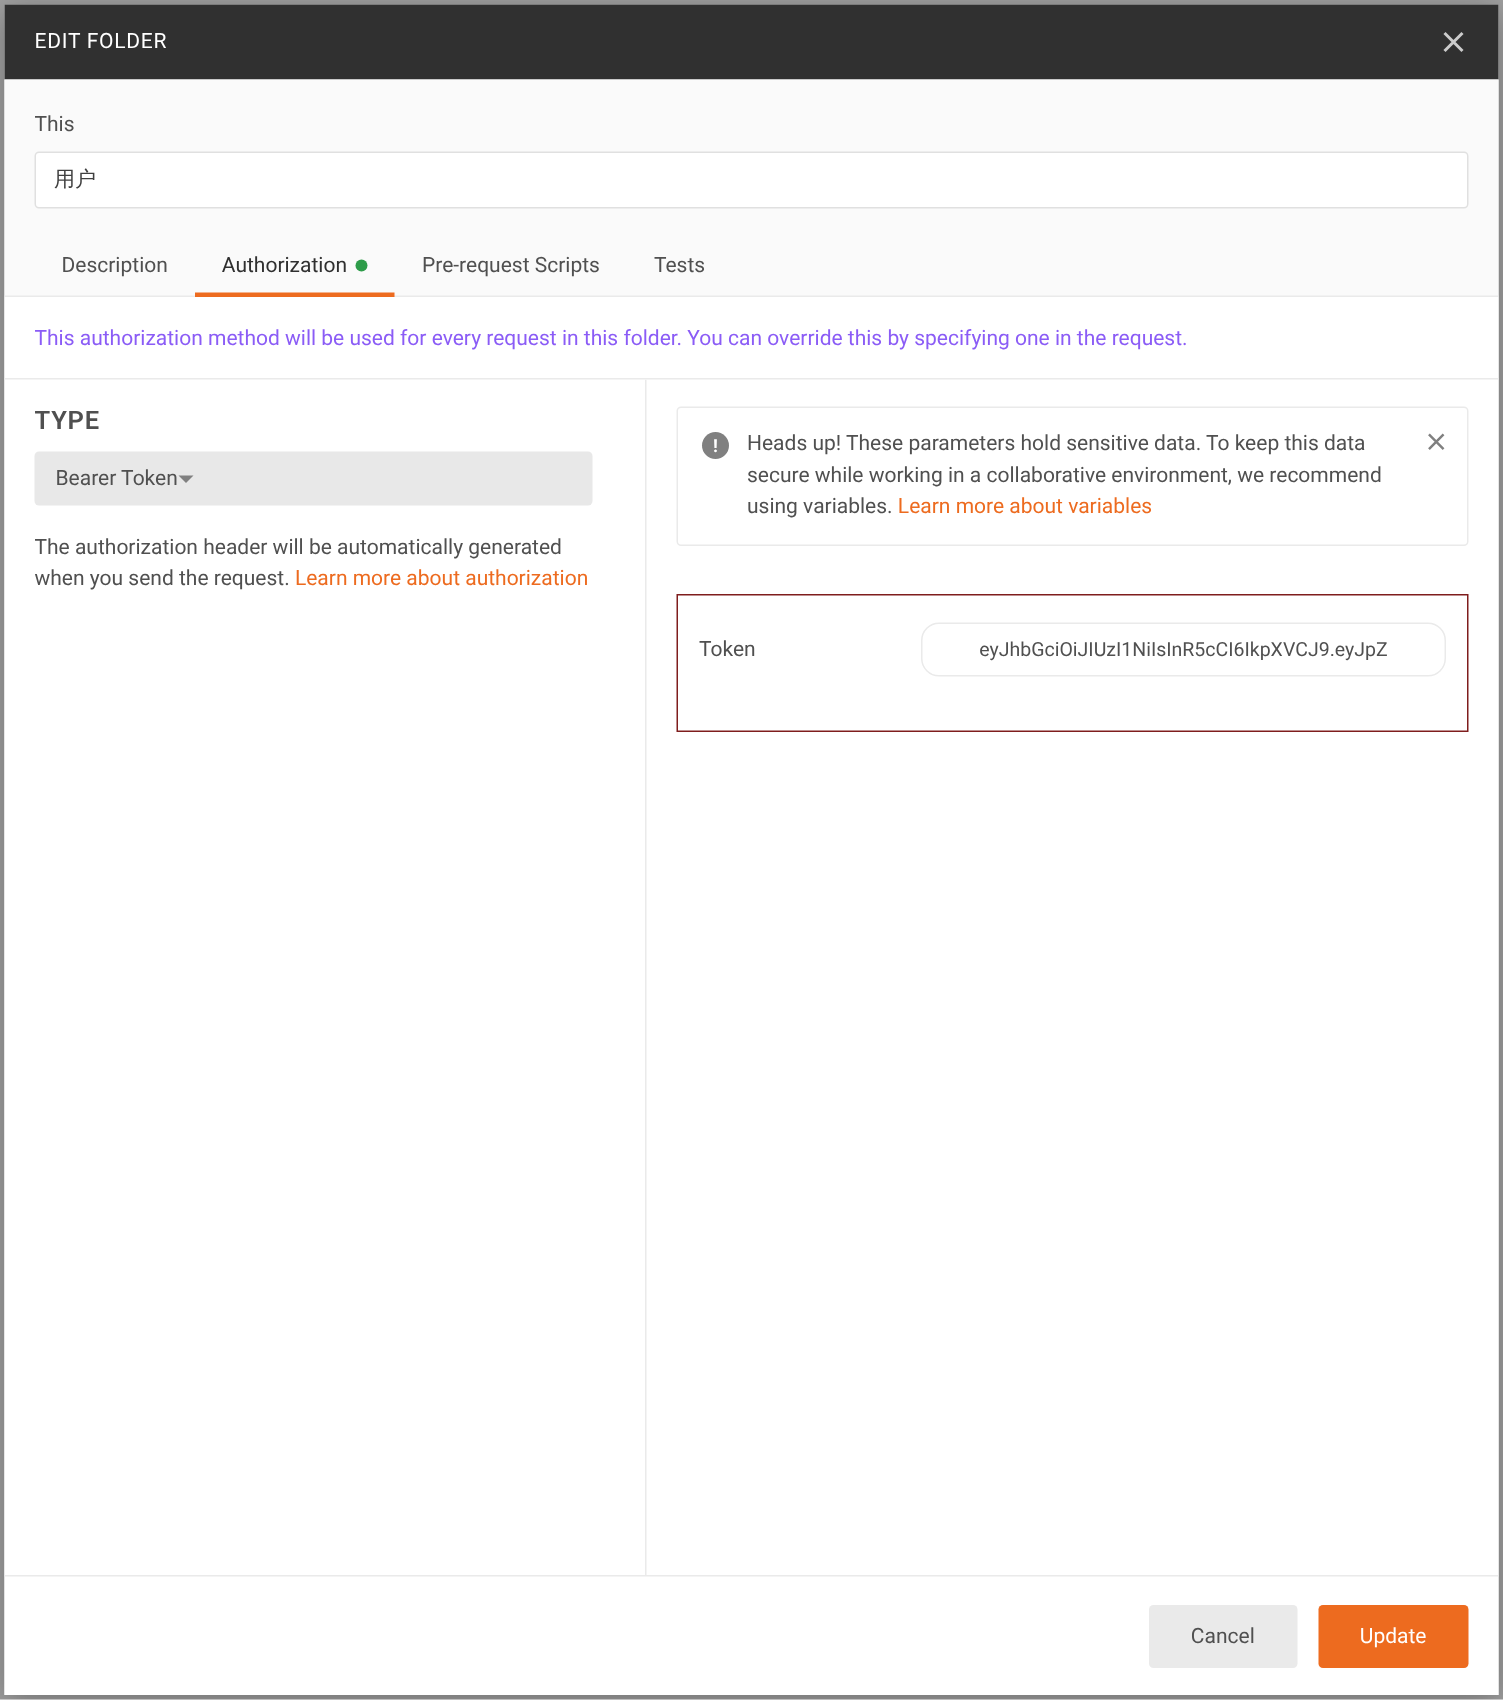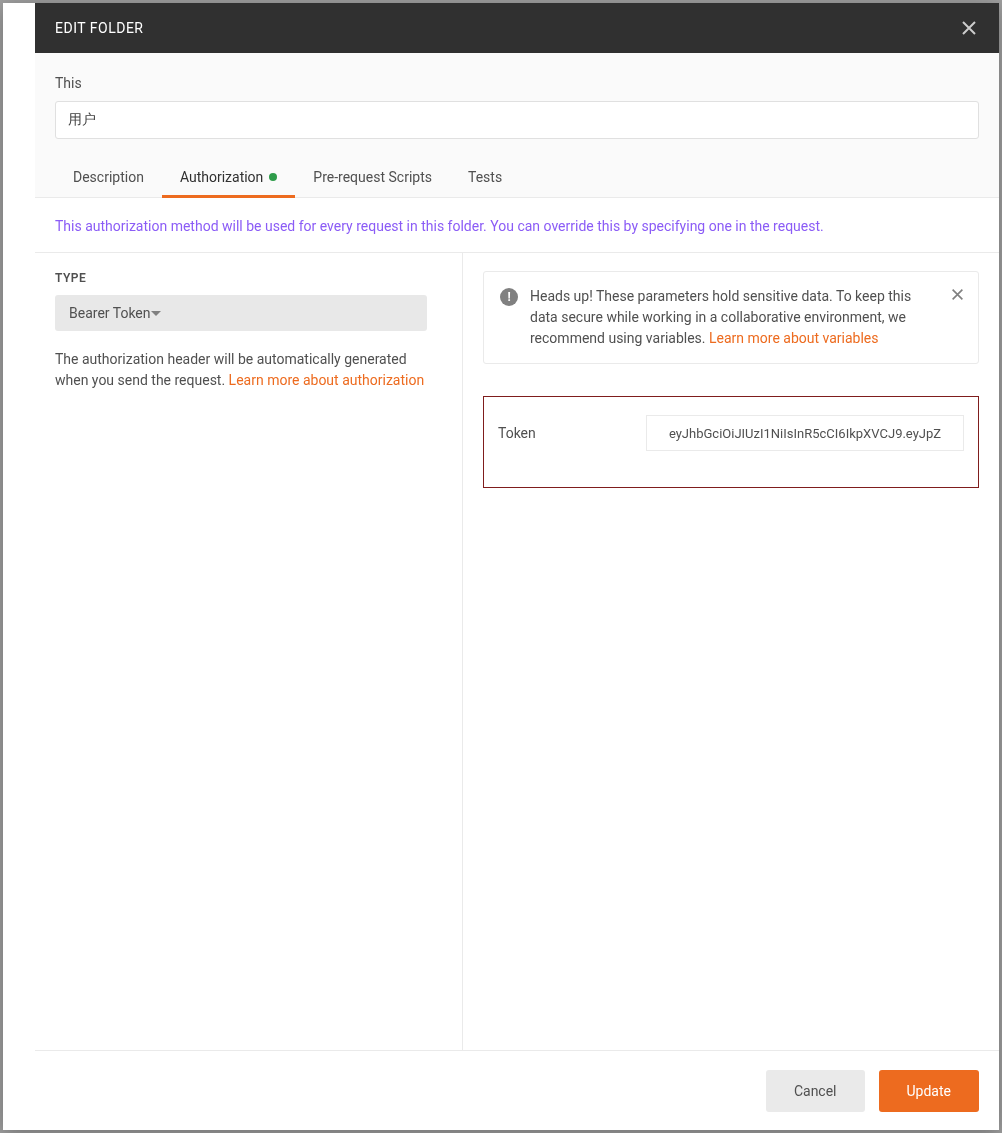--- a/index.html
+++ b/index.html
@@ -15,21 +15,20 @@
       padding: 3px;
       overflow: hidden;
     }
     .modal {
       background: #ffffff;
       width: 996px;
       height: 1127px;
       display: flex;
       flex-direction: column;
       box-shadow: 0 4px 20px rgba(0,0,0,0.3);
-      padding-left: 32px;
     }
     .modal-header {
       background: #303030;
       color: #ffffff;
       height: 50px;
       display: flex;
       align-items: center;
       justify-content: space-between;
       padding: 0 20px;
     }
@@ -133,21 +132,21 @@
       display: flex;
       flex: 1;
       overflow: hidden;
     }
     .auth-left {
       width: 428px;
       padding: 18px 35px 18px 20px;
       border-right: 1px solid #eaeaea;
     }
     .type-label {
-      font-size: 12px;
+      font-size: 17px;
       color: #505050;
       font-weight: 600;
       letter-spacing: 0.5px;
       margin-bottom: 10px;
       display: block;
     }
     .type-dropdown {
       width: 100%;
       height: 36px;
       background: #e8e8e8;
@@ -240,21 +239,21 @@
     }
     .token-label {
       font-size: 14px;
       color: #505050;
       width: 140px;
     }
     .token-input {
       flex: 1;
       height: 36px;
       border: 1px solid #eaeaea;
-      border-radius: 0;
+      border-radius: 12px;
       background: #ffffff;
       padding: 0 12px;
       font-size: 13px;
       color: #505050;
       text-align: center;
       overflow: hidden;
     }
     .modal-footer {
       height: 80px;
       border-top: 1px solid #eaeaea;

